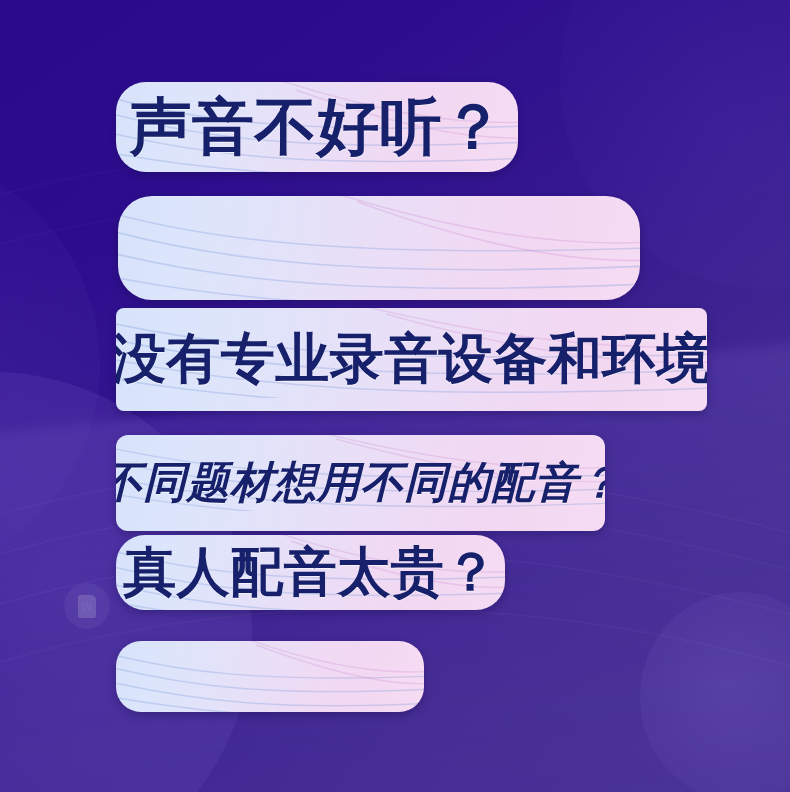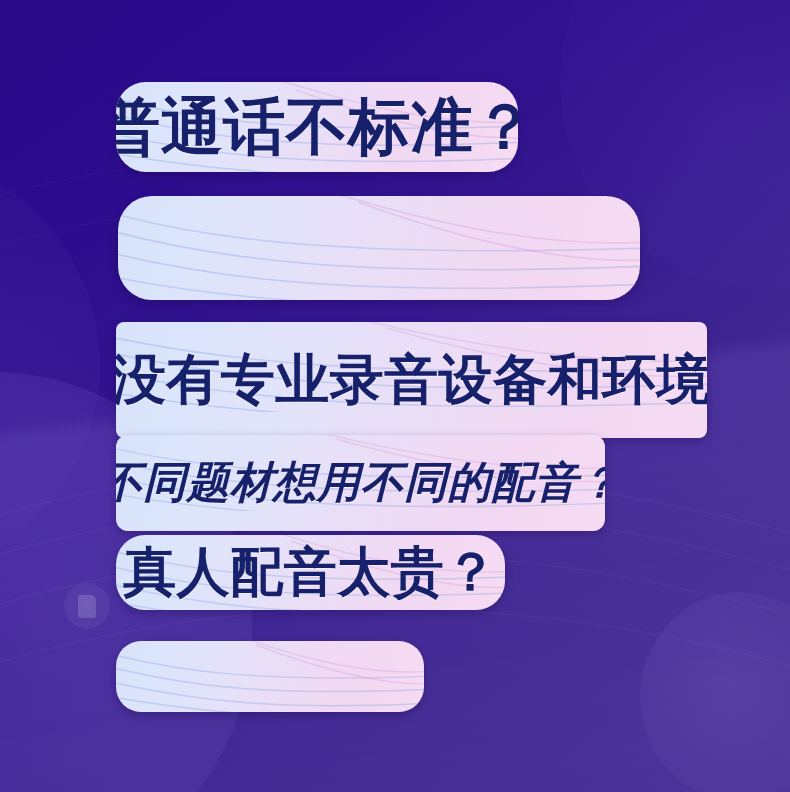--- a/index.html
+++ b/index.html
@@ -149,21 +149,21 @@
     font-family: "Liberation Sans", "DejaVu Sans", sans-serif;
   }
 
   
   #pill-0 { left: 116px; top: 82px;  width: 402px; height: 90px;  border-radius: 30px; }
   #pill-0 .label { font-size: 62px; }
 
   #pill-1 { left: 118px; top: 196px; width: 522px; height: 104px; border-radius: 34px; }
   #pill-1 .label { font-size: 70px; }
 
-  #pill-2 { left: 116px; top: 322px; width: 591px; height: 116px;  border-radius: 8px; }
+  #pill-2 { left: 116px; top: 308px; width: 591px; height: 103px;  border-radius: 8px; }
   #pill-2 .label { font-size: 54px; }
 
   #pill-3 { left: 116px; top: 435px; width: 489px; height: 96px;  border-radius: 12px; font-style: italic; }
   #pill-3 .label { font-size: 43px; }
 
   #pill-4 { left: 116px; top: 535px; width: 389px; height: 75px;  border-radius: 29px; }
   #pill-4 .label { font-size: 53px; }
 
   #pill-5 { left: 116px; top: 641px; width: 308px; height: 71px;  border-radius: 25px; }
   #pill-5 .label { font-size: 38px; }
@@ -203,21 +203,21 @@
         <path d="M-10,14 C70,38 180,52 412,44"></path>
         <path d="M-10,30 C80,56 190,70 412,60"></path>
         <path d="M-10,50 C90,74 200,86 412,76"></path>
         <path d="M-10,70 C100,90 210,99 412,92"></path>
       </g>
       <g fill="none" stroke="rgba(205,140,210,0.28)" stroke-width="1.5">
         <path d="M150,-6 C250,26 330,44 412,40"></path>
         <path d="M180,8 C270,40 345,58 412,56"></path>
       </g>
     </svg>
-    <span class="label">普通话不标准？</span>
+    <span class="label">声音不好听？</span>
   </div>
 
   <div class="pill" id="pill-1">
     <svg class="lines" viewBox="0 0 522 104" preserveAspectRatio="none">
       <g fill="none" stroke="rgba(120,150,215,0.30)" stroke-width="1.6">
         <path d="M-10,16 C90,44 230,62 532,52"></path>
         <path d="M-10,34 C100,64 240,82 532,70"></path>
         <path d="M-10,56 C110,86 250,100 532,88"></path>
         <path d="M-10,80 C120,106 260,116 532,106"></path>
       </g>

